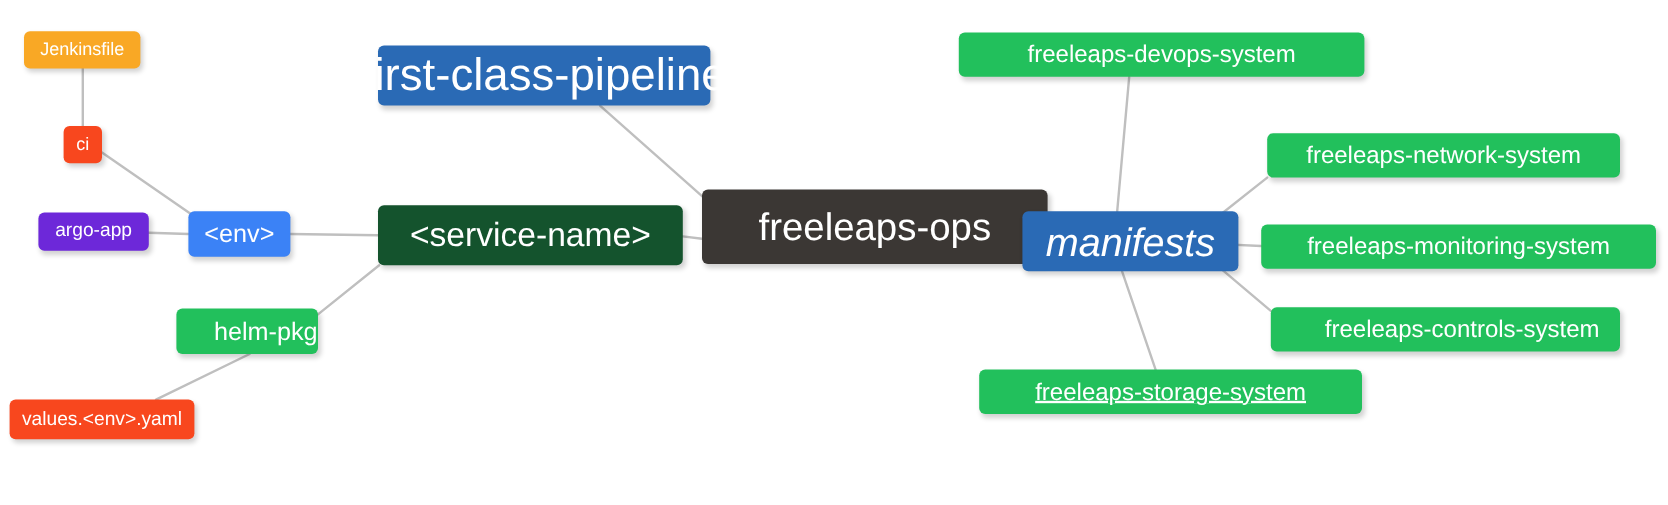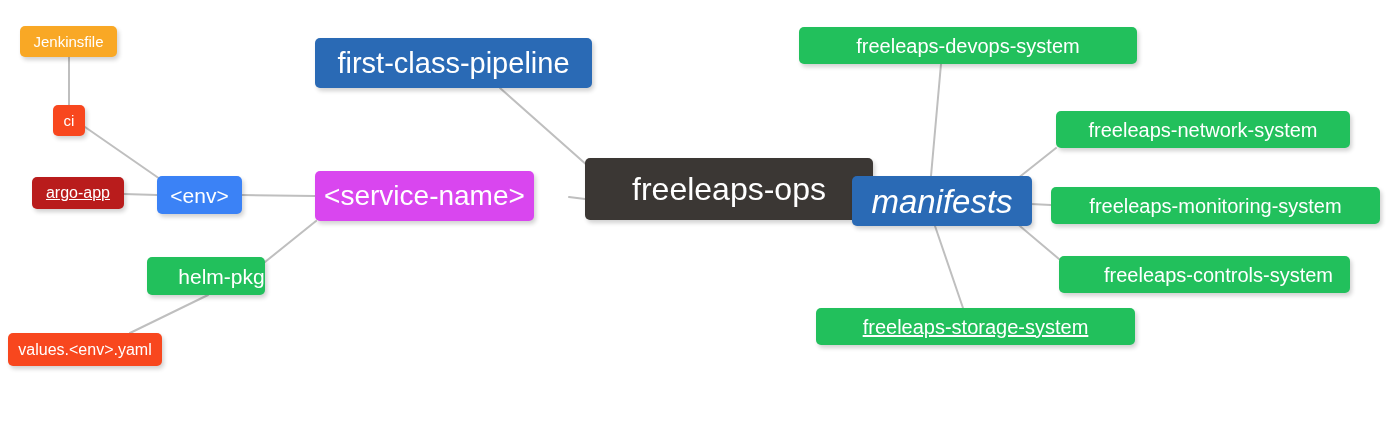--- a/index.html
+++ b/index.html
@@ -63,36 +63,36 @@
       <line x1="1008" y1="216" x2="1059" y2="259" stroke="#bfbfbf" stroke-width="2" stroke-linecap="round"></line>
       <line x1="935" y1="226" x2="963" y2="308" stroke="#bfbfbf" stroke-width="2" stroke-linecap="round"></line>
     </svg>
   <div id="node-layer">
       <div class="node" style="left: 20px; top: 26px; width: 97px; height: 31px; background: rgb(249, 168, 37); font-size: 15px;">
         <span class="node-label">Jenkinsfile</span>
       </div>
       <div class="node" style="left: 53px; top: 105px; width: 32px; height: 31px; background: rgb(248, 71, 30); font-size: 15px;">
         <span class="node-label">ci</span>
       </div>
-      <div class="node" style="left: 32px; top: 177px; width: 92px; height: 32px; background: #b91c1c; font-size: 16px; text-decoration: underline;">
+      <div class="node" style="left: 32px; top: 177px; width: 92px; height: 32px; background: #6d28d9; font-size: 16px;">
         <span class="node-label">argo-app</span>
       </div>
       <div class="node" style="left: 157px; top: 176px; width: 85px; height: 38px; background: #3b82f6; font-size: 21px;">
         <span class="node-label">&lt;env&gt;</span>
       </div>
       <div class="node" style="left: 147px; top: 257px; width: 118px; height: 38px; background: rgb(34, 192, 92); font-size: 21px; padding-left: 31px;">
         <span class="node-label">helm-pkg</span>
       </div>
       <div class="node" style="left: 8px; top: 333px; width: 154px; height: 33px; background: rgb(248, 71, 30); font-size: 16px;">
         <span class="node-label">values.&lt;env&gt;.yaml</span>
       </div>
-      <div class="node" style="left: 315px; top: 38px; width: 277px; height: 50px; background: rgb(42, 106, 181); font-size: 29px;">
+      <div class="node" style="left: 315px; top: 38px; width: 277px; height: 50px; background: rgb(42, 106, 181); font-size: 38px;">
         <span class="node-label">first-class-pipeline</span>
       </div>
-      <div class="node" style="left: 315px; top: 171px; width: 219px; height: 50px; background: #d946ef; font-size: 28px;">
+      <div class="node" style="left: 315px; top: 171px; width: 254px; height: 50px; background: #14532d; font-size: 28px;">
         <span class="node-label">&lt;service-name&gt;</span>
       </div>
       <div class="node" style="left: 585px; top: 158px; width: 288px; height: 62px; background: rgb(59, 55, 52); font-size: 32px;">
         <span class="node-label">freeleaps-ops</span>
       </div>
       <div class="node" style="left: 852px; top: 176px; width: 180px; height: 50px; background: rgb(42, 106, 181); font-size: 33px; font-style: italic;">
         <span class="node-label">manifests</span>
       </div>
       <div class="node" style="left: 799px; top: 27px; width: 338px; height: 37px; background: rgb(34, 192, 92); font-size: 20px;">
         <span class="node-label">freeleaps-devops-system</span>

